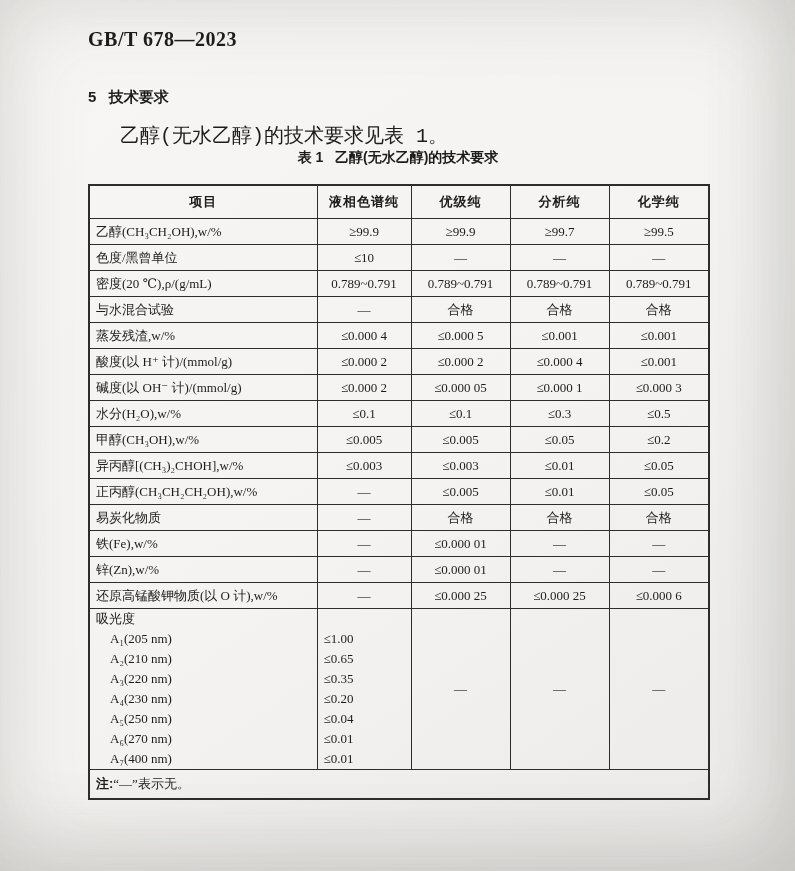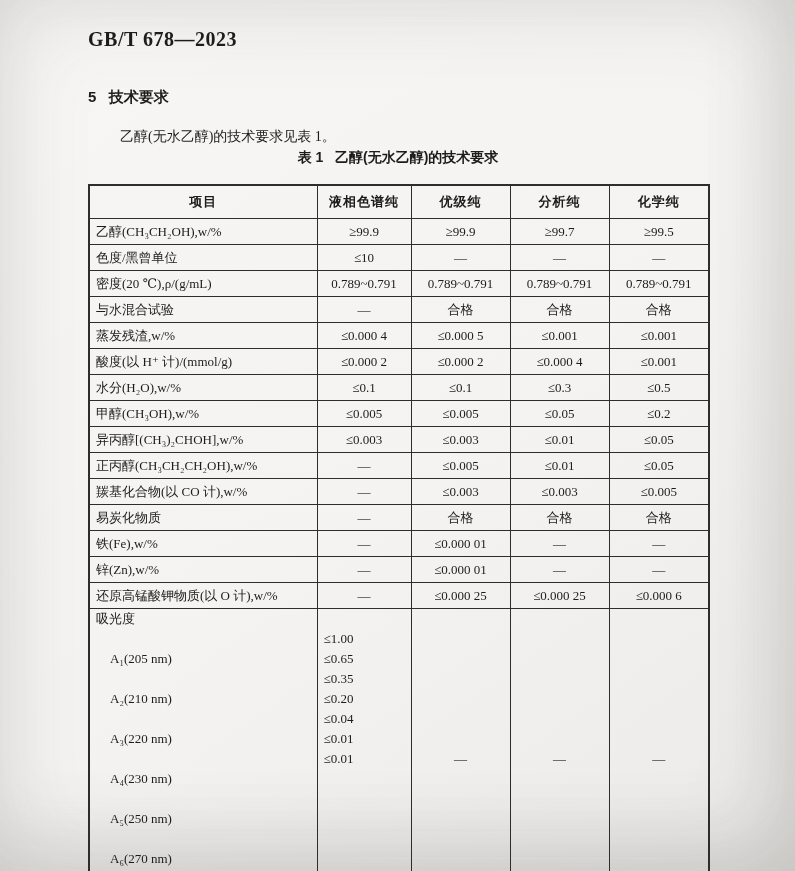--- a/index.html
+++ b/index.html
@@ -35,23 +35,24 @@
     left: 88px;
     top: 88px;
     font-size: 15px;
     font-weight: bold;
     font-family: "Liberation Sans", "DejaVu Sans", sans-serif;
     white-space: pre;
   }
   .intro-text {
     position: absolute;
     left: 120px;
-    top: 128px;
-    font-size: 14px;
+    top: 122px;
+    font-size: 20px;
     white-space: pre;
+    font-family: Liberation Mono, monospace;
   }
   .table-caption {
     position: absolute;
     left: 88px;
     top: 149px;
     width: 620px;
     text-align: center;
     font-size: 14px;
     font-weight: bold;
     font-family: "Liberation Sans", "DejaVu Sans", sans-serif;
@@ -107,21 +108,20 @@
     text-align: center;
     vertical-align: middle;
   }
   .abs-line {
     height: 20px;
     line-height: 20px;
     white-space: nowrap;
   }
   .abs-sub {
     padding-left: 14px;
-    margin-top: 20px;
   }
   td.note-cell {
     height: 28px;
     padding-left: 22px;
     text-align: left;
   }
   .note-label {
     font-weight: bold;
     font-family: "Liberation Sans", "DejaVu Sans", sans-serif;
   }
@@ -193,20 +193,27 @@
         <td class="value-cell">≤0.001</td>
       </tr>
       <tr>
         <td class="item-cell">酸度(以 H⁺ 计)/(mmol/g)</td>
         <td class="value-cell">≤0.000 2</td>
         <td class="value-cell">≤0.000 2</td>
         <td class="value-cell">≤0.000 4</td>
         <td class="value-cell">≤0.001</td>
       </tr>
       <tr>
+        <td class="item-cell">碱度(以 OH⁻ 计)/(mmol/g)</td>
+        <td class="value-cell">≤0.000 2</td>
+        <td class="value-cell">≤0.000 05</td>
+        <td class="value-cell">≤0.000 1</td>
+        <td class="value-cell">≤0.000 3</td>
+      </tr>
+      <tr>
         <td class="item-cell">水分(H₂O),w/%</td>
         <td class="value-cell">≤0.1</td>
         <td class="value-cell">≤0.1</td>
         <td class="value-cell">≤0.3</td>
         <td class="value-cell">≤0.5</td>
       </tr>
       <tr>
         <td class="item-cell">甲醇(CH₃OH),w/%</td>
         <td class="value-cell">≤0.005</td>
         <td class="value-cell">≤0.005</td>
@@ -219,27 +226,20 @@
         <td class="value-cell">≤0.003</td>
         <td class="value-cell">≤0.01</td>
         <td class="value-cell">≤0.05</td>
       </tr>
       <tr>
         <td class="item-cell">正丙醇(CH₃CH₂CH₂OH),w/%</td>
         <td class="value-cell">—</td>
         <td class="value-cell">≤0.005</td>
         <td class="value-cell">≤0.01</td>
         <td class="value-cell">≤0.05</td>
-      </tr>
-      <tr>
-        <td class="item-cell">羰基化合物(以 CO 计),w/%</td>
-        <td class="value-cell">—</td>
-        <td class="value-cell">≤0.003</td>
-        <td class="value-cell">≤0.003</td>
-        <td class="value-cell">≤0.005</td>
       </tr>
       <tr>
         <td class="item-cell">易炭化物质</td>
         <td class="value-cell">—</td>
         <td class="value-cell">合格</td>
         <td class="value-cell">合格</td>
         <td class="value-cell">合格</td>
       </tr>
       <tr>
         <td class="item-cell">铁(Fe),w/%</td>

